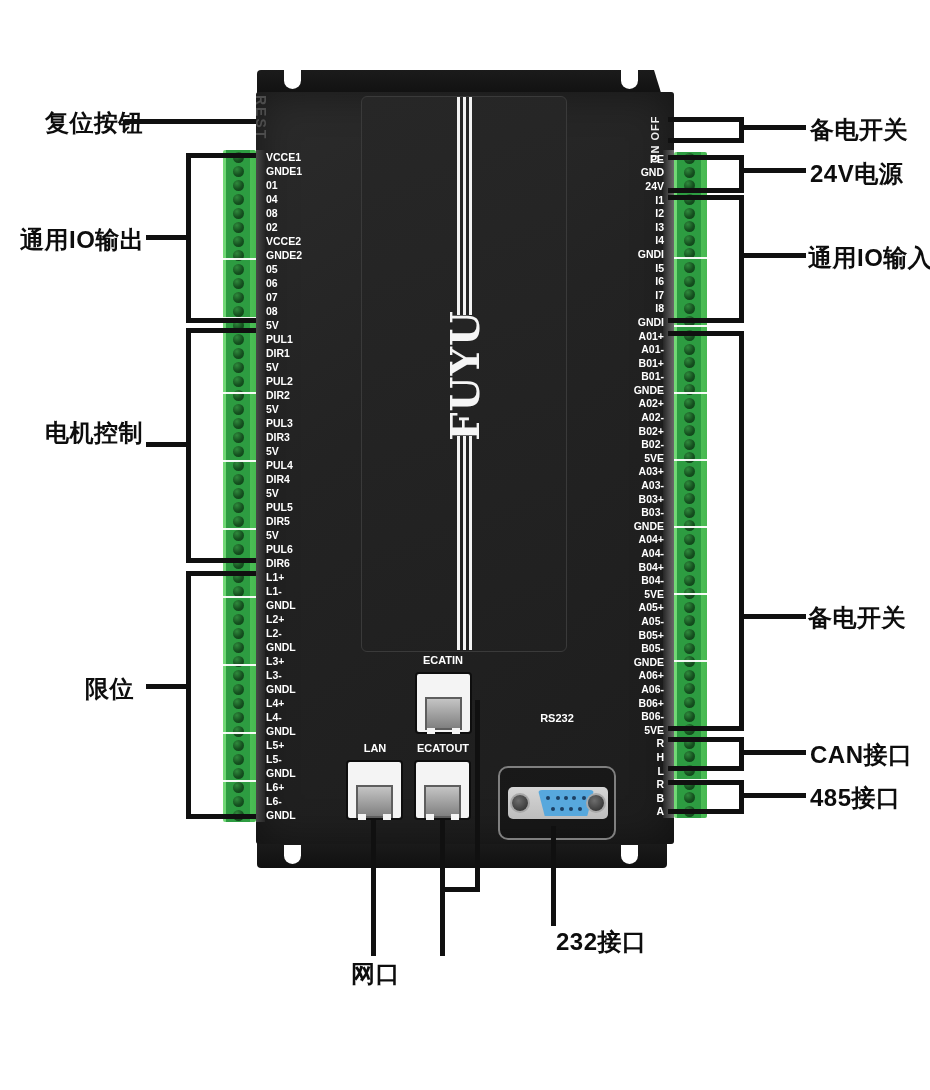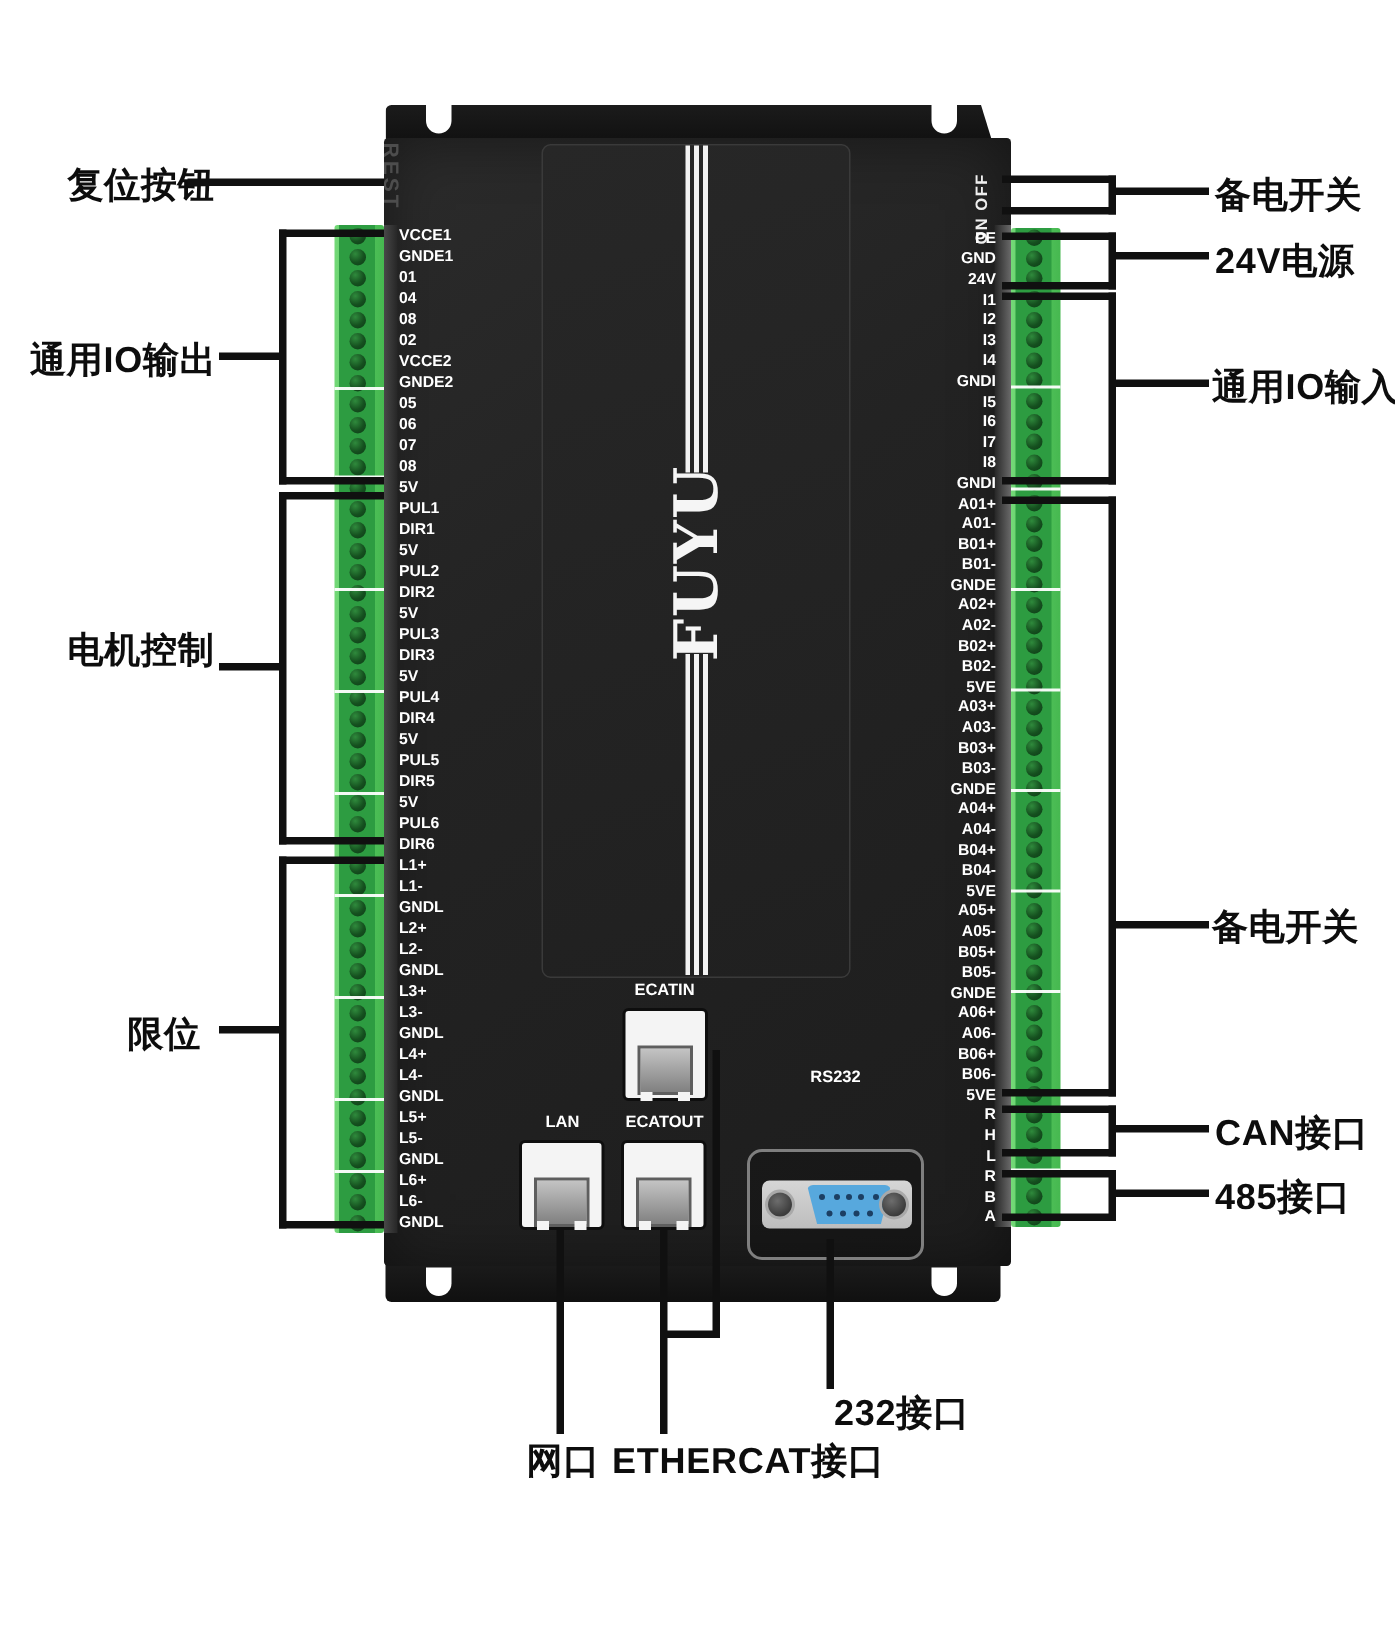--- a/index.html
+++ b/index.html
@@ -805,16 +805,15 @@
   <div class="co-line" style="left:744px; top:793px; width:62px; height:5px;"></div>
   <div class="bracket open-left" style="left:668px; top:780px; width:76px; height:34px;"></div>
 
   <div class="co-line" style="left:371px; top:820px; width:5px; height:136px;"></div>
   <div class="co-line" style="left:440px; top:820px; width:5px; height:136px;"></div>
   <div class="co-line" style="left:475px; top:700px; width:5px; height:192px;"></div>
   <div class="co-line" style="left:440px; top:887px; width:40px; height:5px;"></div>
   <div class="co-line" style="left:551px; top:826px; width:5px; height:100px;"></div>
 
   <div class="co" style="left:351px; top:958px;">网口</div>
-  <div class="co" style="left:408px; top:958px;">ETHERCAT接口</div>
   <div class="co" style="left:556px; top:926px;">232接口</div>
 
 </div>
 
 </body></html>

